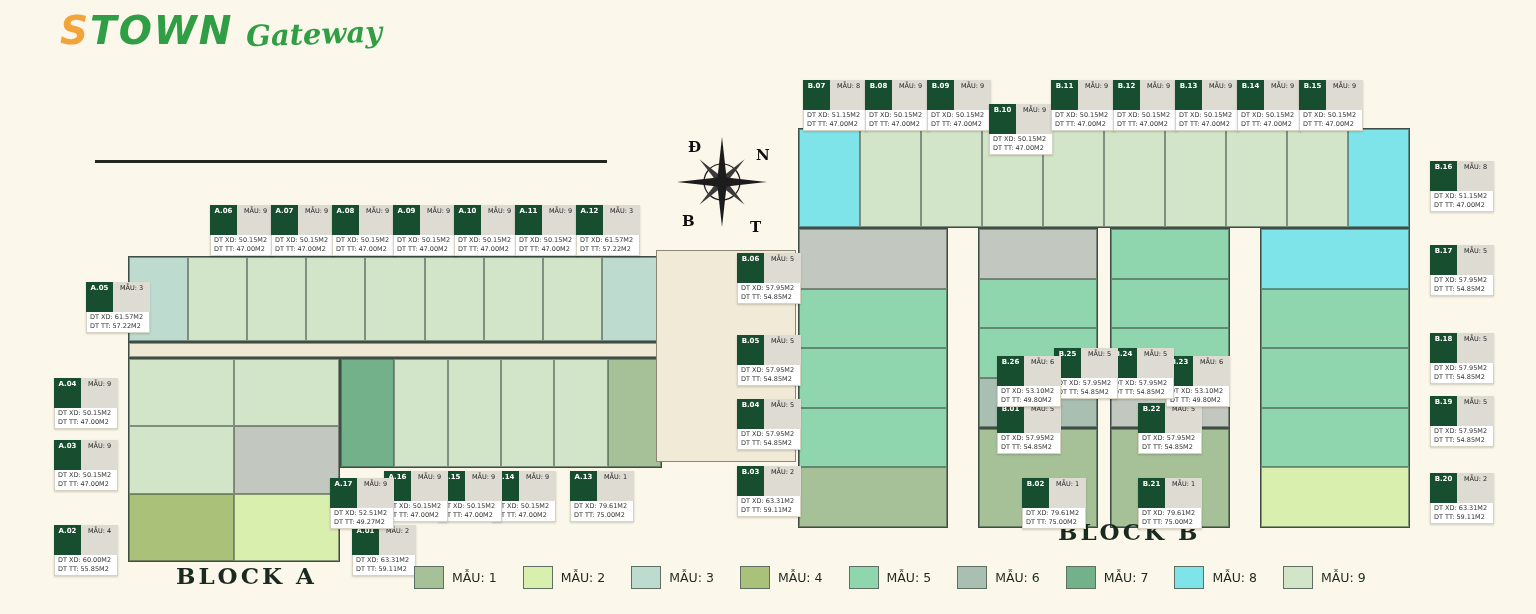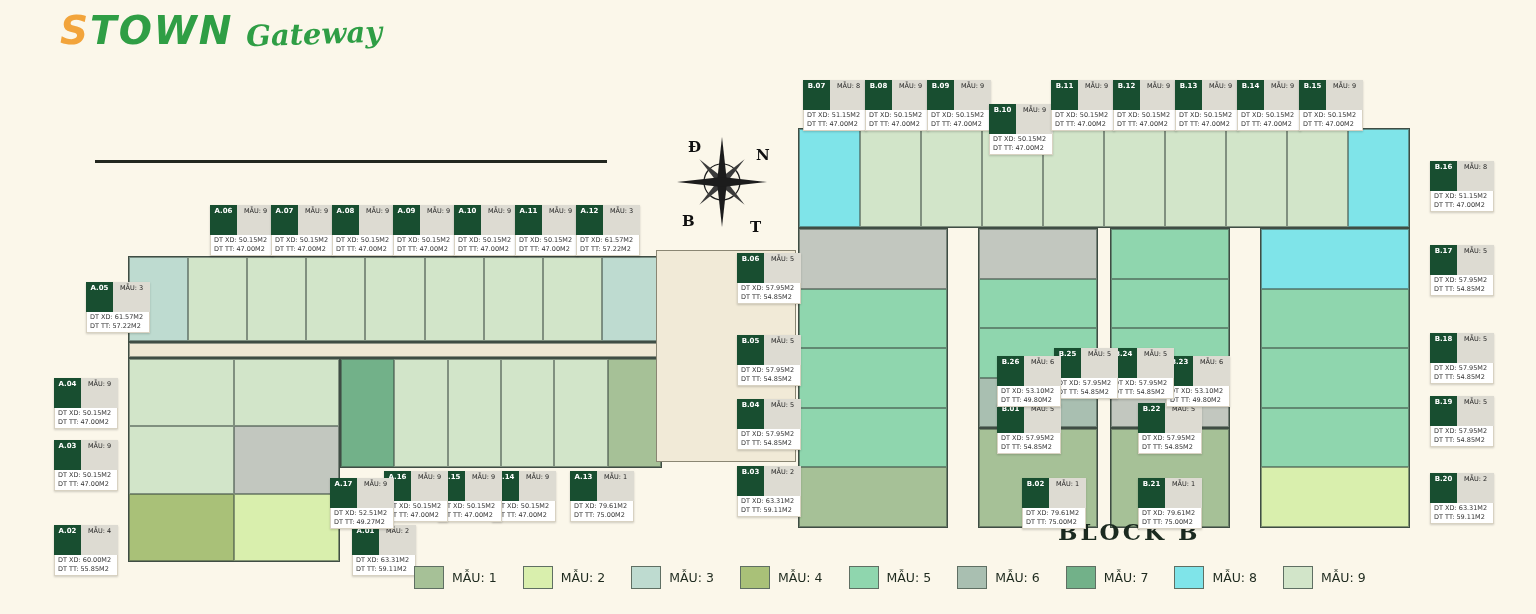--- a/index.html
+++ b/index.html
@@ -173,20 +173,21 @@
       <div class="wing" style="left: 180px; top: 300px; width: 120px; height: 100px;">
         <div class="cell" style="background: rgb(166, 193, 151);"></div>
       </div>
       <div class="wing" style="left: 312px; top: 300px; width: 120px; height: 100px;">
         <div class="cell" style="background: rgb(166, 193, 151);"></div>
       </div>
     </div>
 
   <div class="pool-deck"></div>
 
+  <div class="block-title" style="left:176px;top:562px;">BLOCK A</div>
   <div class="block-title" style="left:1058px;top:518px;">BLOCK B</div>
 
   <div class="legend">
       <div class="legend-item">
         <div class="legend-swatch" style="background: rgb(166, 193, 151);"></div>
         <span class="legend-label">MẪU: 1</span>
       </div>
       <div class="legend-item">
         <div class="legend-swatch" style="background: rgb(217, 239, 173);"></div>
         <span class="legend-label">MẪU: 2</span>

